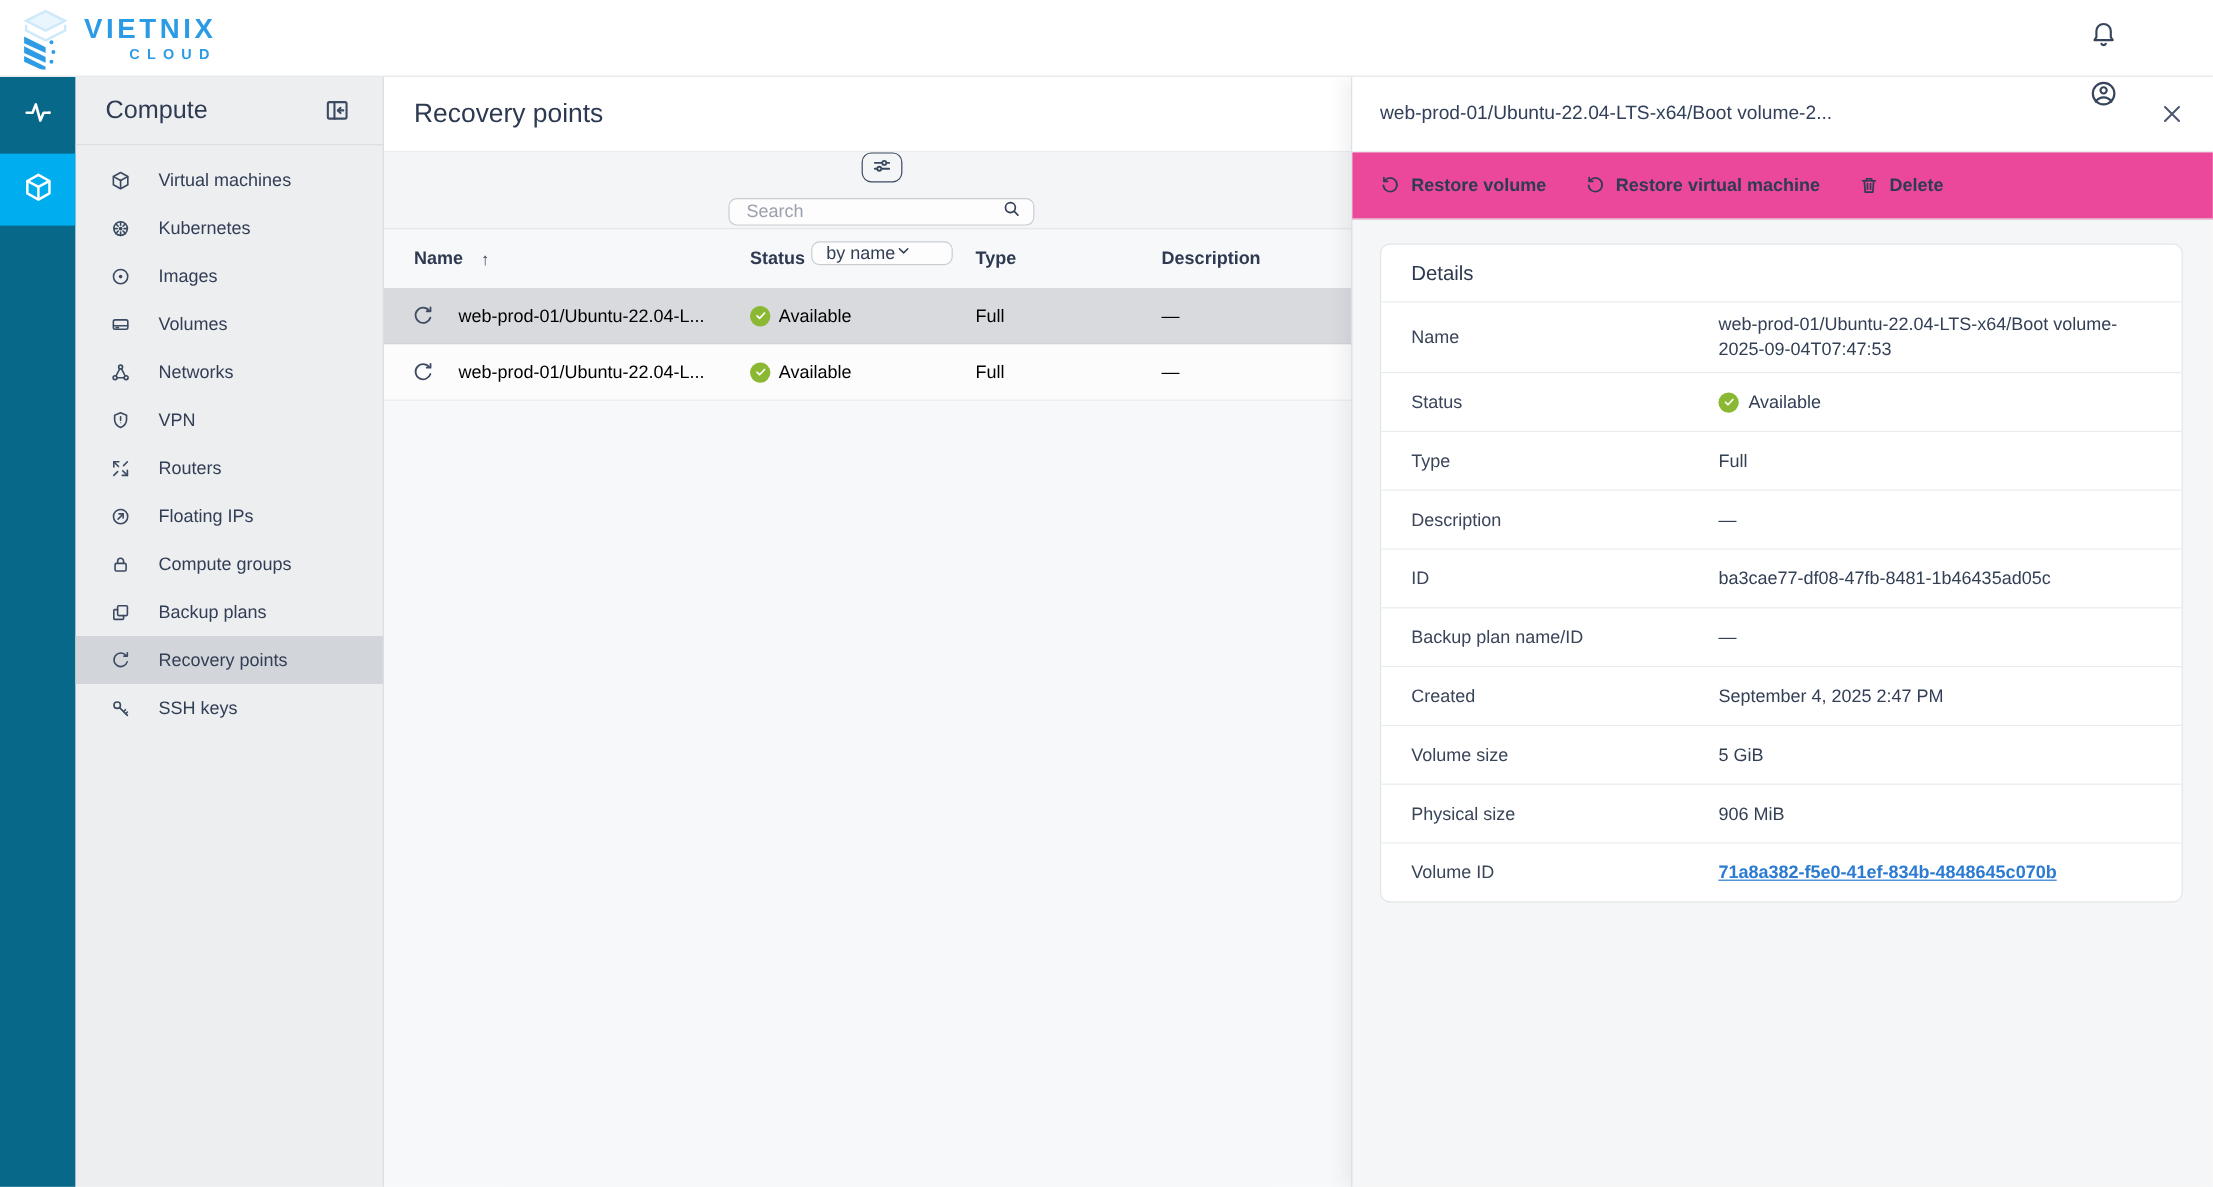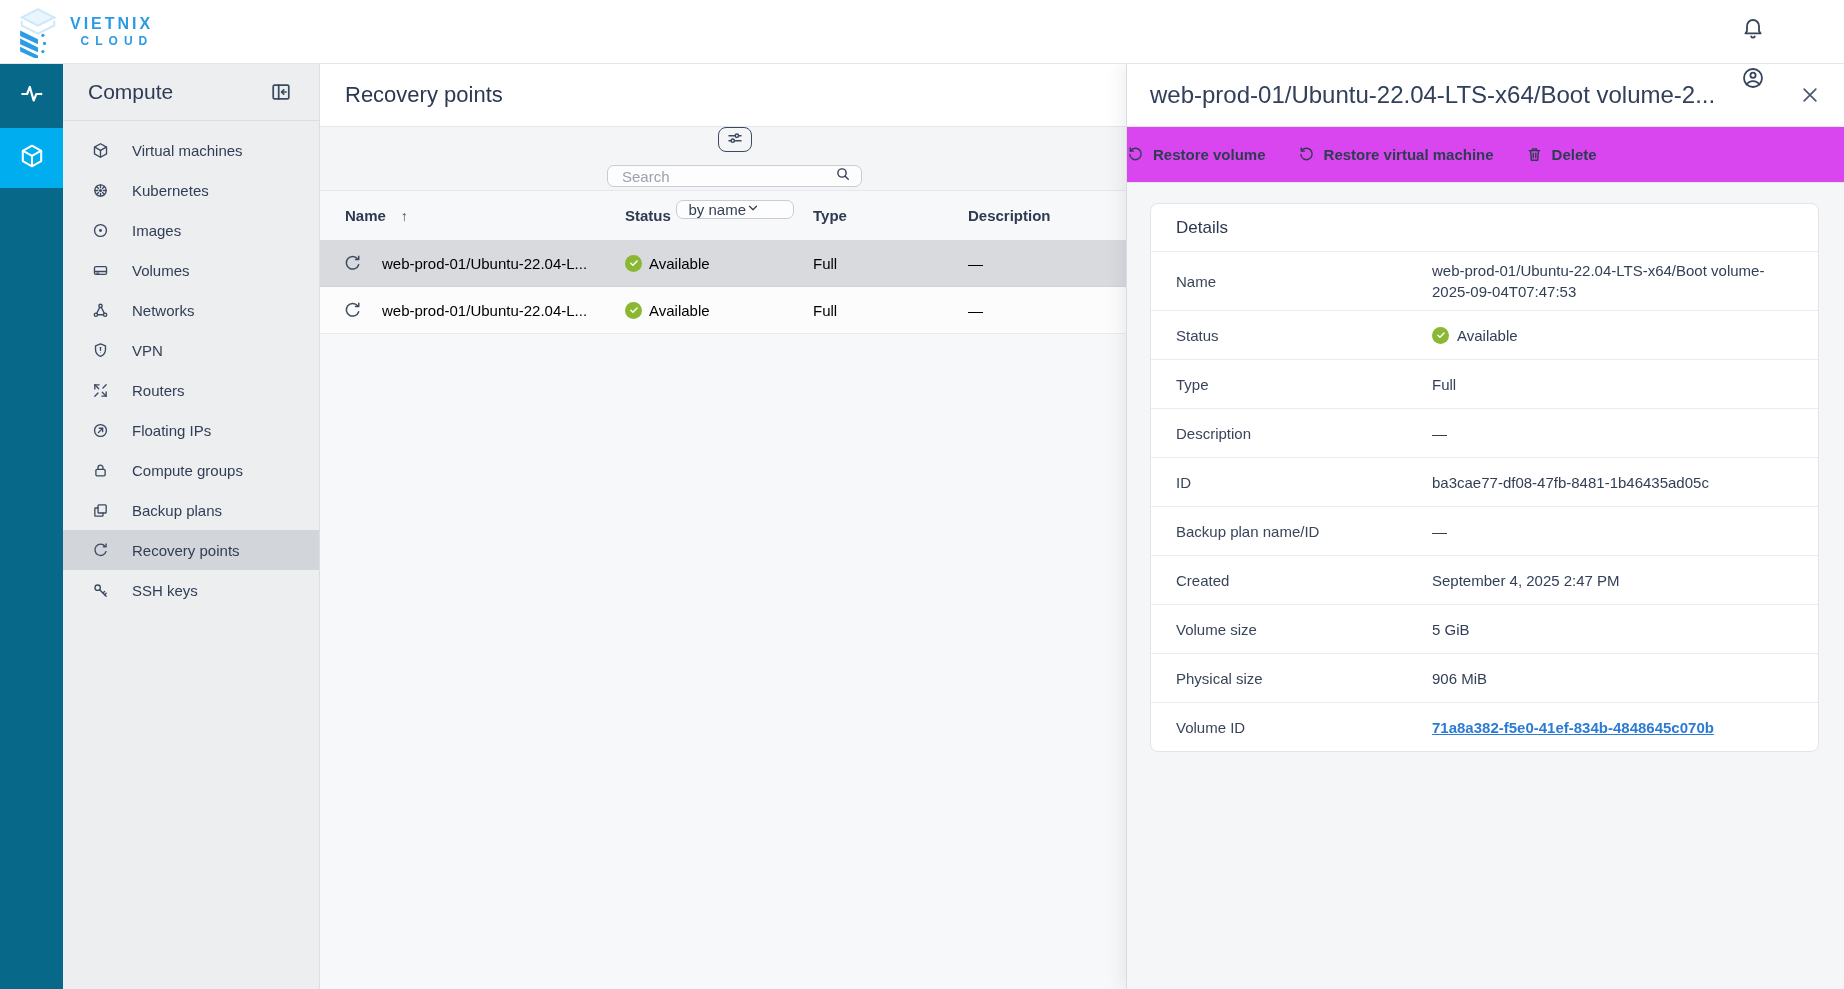--- a/index.html
+++ b/index.html
@@ -5,21 +5,21 @@
   html,body{margin:0;padding:0;width:1844px;height:989px;overflow:hidden;
     font-family:"Liberation Sans",sans-serif;background:#fff;color:#323f55;}
   *{box-sizing:border-box;}
 
   
   .topbar{position:absolute;left:0;top:0;width:1844px;height:64px;background:#fff;
     border-bottom:1px solid #e3e6ea;display:flex;align-items:center;z-index:30;}
   .logo{display:flex;align-items:center;gap:6px;padding-left:12px;}
   .logo svg{width:52px;height:52px;}
   .logotext{display:flex;flex-direction:column;line-height:1;}
-  .logotext .t1{font-size:16px;font-weight:700;letter-spacing:3px;color:#2b9be6;}
+  .logotext .t1{font-size:23px;font-weight:700;letter-spacing:3px;color:#2b9be6;}
   .logotext .t2{font-size:12px;font-weight:700;letter-spacing:6px;color:#2b9be6;align-self:flex-end;margin-top:3px;}
   .top-right{margin-left:auto;display:flex;align-items:center;gap:24px;padding-right:22px;flex-direction:column;}
   .project{display:flex;align-items:center;gap:10px;font-size:16px;font-weight:700;color:#36455c;cursor:pointer;}
   .iconbtn{width:26px;height:26px;display:flex;align-items:center;justify-content:center;color:#36455c;cursor:pointer;}
   .iconbtn svg{width:24px;height:24px;}
 
   
   .rail{position:absolute;left:0;top:64px;width:63px;height:925px;background:#07688a;}
   .rail .tile{width:63px;height:64px;display:flex;align-items:center;justify-content:center;color:#fff;cursor:pointer;}
   .rail .tile.active{height:60px;background:#00adef;}
@@ -67,24 +67,24 @@
   .trow .cell-name{padding-left:23px;gap:20px;}
   .rowicon{width:19px;height:19px;color:#3f4b63;flex:none;}
   .rowicon svg{width:19px;height:19px;}
   .badge{width:17px;height:17px;border-radius:50%;display:flex;align-items:center;justify-content:center;flex:none;}
   .badge svg{width:10px;height:10px;color:#fff;}
 
   
   .panel{position:absolute;left:1126px;top:64px;width:718px;height:925px;background:#f5f6f7;
     border-left:1px solid #d8dbdf;box-shadow:-6px 0 14px rgba(40,50,70,.07);z-index:20;}
   .panel-head{height:63px;background:#fff;border-bottom:1px solid #e5e7ea;display:flex;align-items:center;padding:0 20px 0 23px;}
-  .panel-title{font-size:24px;color:#32405a;white-space:nowrap;overflow:hidden;}
+  .panel-title{font-size:16px;color:#32405a;white-space:nowrap;overflow:hidden;}
   .closebtn{margin-left:auto;width:28px;height:28px;color:#4a576e;display:flex;align-items:center;justify-content:center;cursor:pointer;}
   .closebtn svg{width:20px;height:20px;}
-  .panel-actions{height:56px;background:#d946ef;border-bottom:1px solid #e5e7ea;display:flex;align-items:center;gap:32px;}
+  .panel-actions{height:56px;background:#ec4899;border-bottom:1px solid #e5e7ea;display:flex;align-items:center;gap:32px;padding-left:23px;}
   .action{display:flex;align-items:center;gap:9px;font-size:15px;font-weight:700;color:#2f3b52;cursor:pointer;background:none;border:none;padding:0;font-family:"Liberation Sans",sans-serif;}
   .action svg{width:17px;height:17px;color:#2f3b52;}
   .panel-body{padding:20px 26px 0 23px;}
   .card{background:#fff;border:1px solid #e2e5e8;border-radius:8px;width:669px;overflow:hidden;}
   .card-title{height:47px;display:flex;align-items:center;padding-left:25px;font-size:17px;font-weight:500;color:#2c3950;}
   .drow{display:flex;align-items:center;min-height:49px;padding:8px 25px;border-top:1px solid #e9ebee;}
   .dlabel{flex:0 0 256px;font-size:15px;color:#3a4559;}
   .dvalue{width:340px;font-size:15px;color:#323f55;line-height:1.4;word-break:break-word;display:flex;align-items:center;gap:8px;}
   .dvalue.plain{display:block;}
   .dvalue a{color:#2b7bd3;font-weight:700;text-decoration:underline;}

